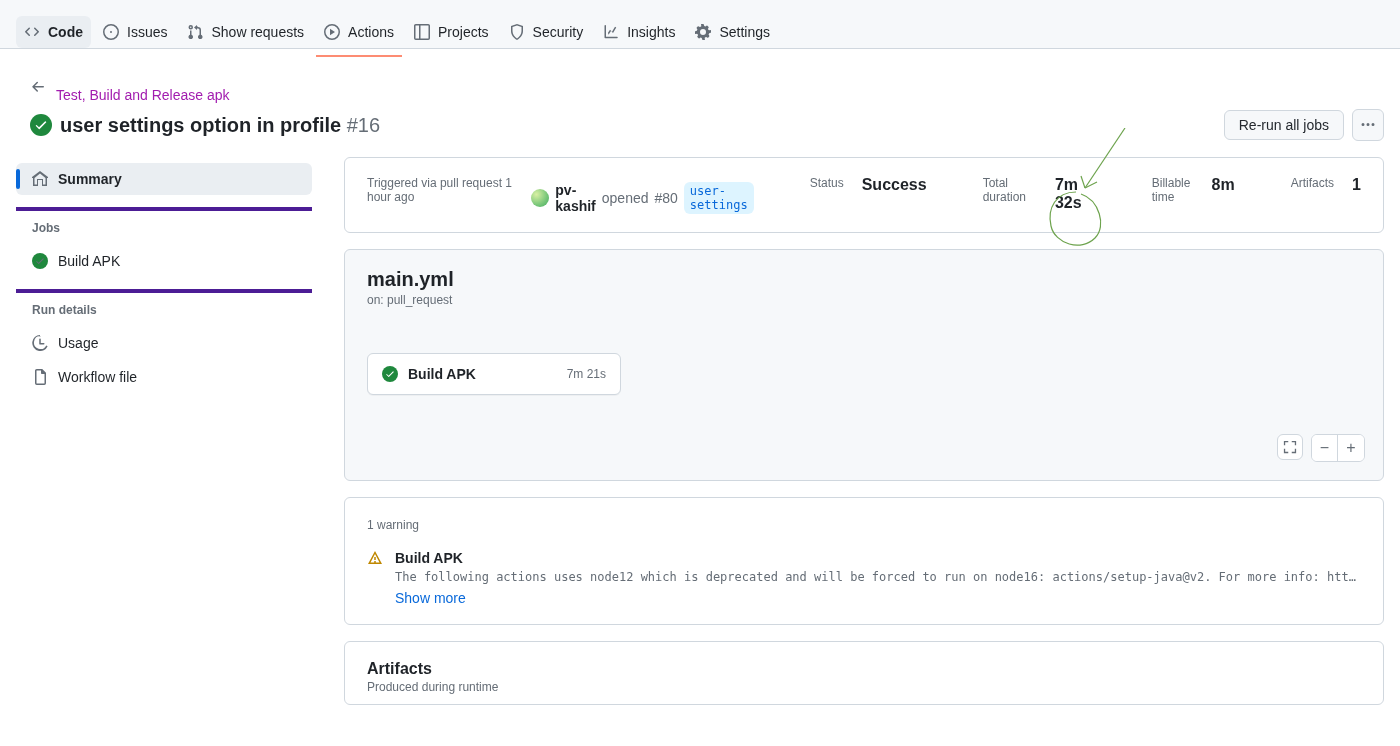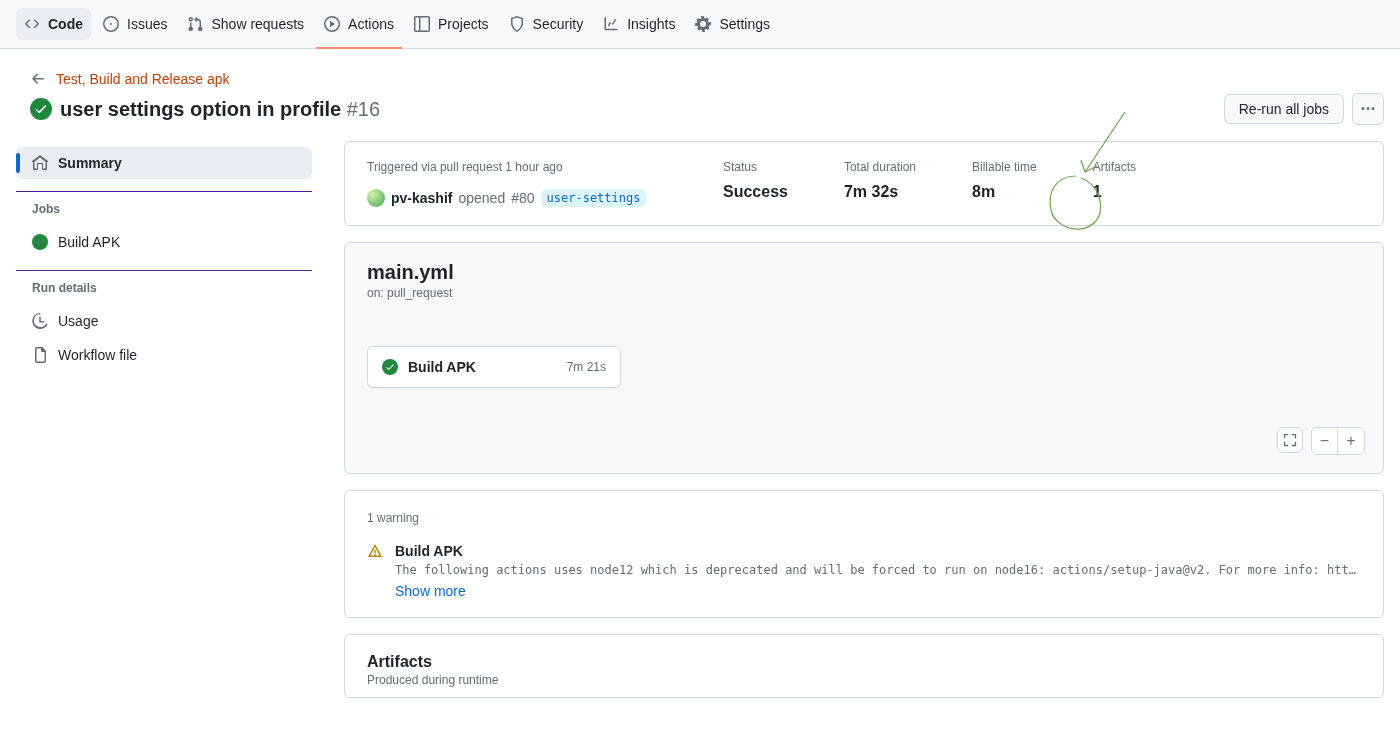--- a/index.html
+++ b/index.html
@@ -1,17 +1,17 @@
 <!DOCTYPE html>
 <html><head>
 <meta charset="utf-8">
 <style>
   * { box-sizing: border-box; margin: 0; padding: 0; }
   body { font-family: -apple-system, BlinkMacSystemFont, "Segoe UI", Helvetica, Arial, sans-serif; font-size: 14px; color: #1f2328; background: #ffffff; width: 1400px; }
-  a { text-decoration: none; color: inherit; }
+  a { text-decoration: none; color: inherit; margin-top: 16px; }
 
   
   .topnav { display: flex; align-items: center; gap: 4px; border-bottom: 1px solid #d0d7de; padding: 0 16px; height: 49px; background: #f6f8fa; }
   .topnav-item { display: inline-flex; align-items: center; gap: 8px; padding: 8px 8px; font-size: 14px; color: #1f2328; border-radius: 6px; position: relative; }
   .topnav-item.active::after { content: ""; position: absolute; left: 0; right: 0; bottom: -9px; height: 2px; background: #fd8c73; }
   .topnav-item .icon { width: 16px; height: 16px; display: inline-flex; align-items: center; justify-content: center; }
   .topnav-item.code-item { background: #eaeef2; border-radius: 6px; font-weight: 600; }
   .topnav svg { fill: #656d76; }
 
   
@@ -28,36 +28,36 @@
   .icon-btn svg { fill: #656d76; }
 
   .success-check { width: 22px; height: 22px; border-radius: 50%; background: #1f883d; display: inline-flex; align-items: center; justify-content: center; flex: 0 0 auto; }
   .success-check svg { fill: #fff; width: 14px; height: 14px; }
   .success-check.small { width: 16px; height: 16px; }
   .success-check.small svg { width: 10px; height: 10px;}
 
   
   .layout { display: flex; gap: 32px; margin-top: 16px; }
   .sidebar { width: 296px; flex: 0 0 auto; padding-left: 0; }
-  .side-group { padding: 10px 0; border-bottom: 1px solid #4c1d95; }
+  .side-group { padding: 10px 0; border-bottom: 4px solid #4c1d95; }
   .side-group:last-child { border-bottom: none; }
   .side-heading { font-size: 12px; font-weight: 600; color: #656d76; padding: 0 16px 8px 16px; }
   .side-item { display: flex; align-items: center; gap: 10px; padding: 8px 16px; border-radius: 6px; margin: 2px 0; font-size: 14px; color: #1f2328; cursor: pointer; }
   .side-item svg { fill: #656d76; width: 16px; height: 16px; }
   .side-item.active { background: #eaeef2; font-weight: 600; position: relative; }
   .side-item.active::before { content: ""; position: absolute; left: 0; top: 6px; bottom: 6px; width: 4px; background: #0969da; border-radius: 2px; }
   .side-group.summary-group { padding-top: 4px; }
 
   
   .main { flex: 1; min-width: 0; }
   .card { border: 1px solid #d0d7de; border-radius: 6px; background: #fff; margin-bottom: 16px; }
   .card .card-body { padding: 18px 22px; }
 
   .summary-stats { display: flex; gap: 56px; align-items: flex-start; }
-  .summary-stats .col { display: flex; flex-direction: column; gap: 9px; }
+  .summary-stats .col { display: flex; flex-direction: row; gap: 18px; }
   .summary-stats .label { font-size: 12px; color: #656d76; }
   .summary-stats .value { font-size: 16px; font-weight: 600; color: #1f2328; }
   .trigger-line { display: flex; align-items: center; gap: 6px; font-size: 14px; color: #1f2328; margin-top: 6px; }
   .avatar { width: 18px; height: 18px; border-radius: 50%; background: radial-gradient(circle at 30% 30%, #d9f0a3, #78c679 60%, #41ab5d); flex: 0 0 auto; }
   .pr-ref { color: #656d76; font-weight:400; }
   .branch-label { font-family: ui-monospace, SFMono-Regular, Menlo, monospace; font-size: 12px; color: #0969da; background: #ddf4ff; border-radius: 6px; padding: 2px 6px; }
   .triggered-label { font-size: 12px; color: #656d76; }
 
   .workflow-card { background: #f6f8fa; position: relative; min-height: 232px; }
   .workflow-card .wf-title { font-size: 20px; font-weight: 600; }
@@ -163,21 +163,21 @@
 </nav>
 
 <div class="page">
 
   <div class="breadcrumb">
     <span style="display:inline-flex;">
         <svg width="16" height="16" viewBox="0 0 16 16">
           <path d="M7.78 12.53a.75.75 0 01-1.06 0L2.47 8.28a.75.75 0 010-1.06l4.25-4.25a.75.75 0 111.06 1.06L4.81 7h8.44a.75.75 0 010 1.5H4.81l2.97 2.97a.75.75 0 010 1.06z"></path>
         </svg>
       </span>
-    <a style="color:#c2410c;">Test, Build and Release apk</a>
+    <a style="color:#a21caf;">Test, Build and Release apk</a>
   </div>
 
   <div class="titlebar">
     <div class="title-left">
       <span class="success-check">
           <svg viewBox="0 0 16 16">
             <path d="M13.78 4.22a.75.75 0 010 1.06l-7.25 7.25a.75.75 0 01-1.06 0L2.22 9.28a.75.75 0 011.06-1.06l2.47 2.47 6.72-6.72a.75.75 0 011.06 0z"></path>
           </svg>
         </span>
       <h1><span>user settings option in profile</span> <span class="runnum">#16</span></h1>

